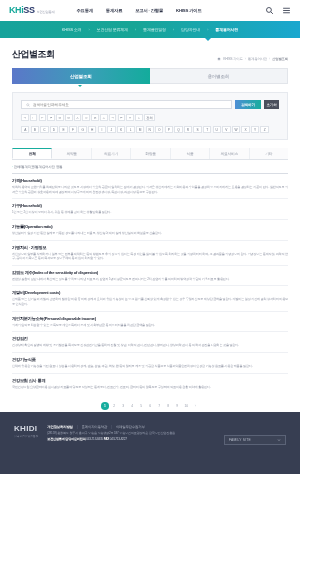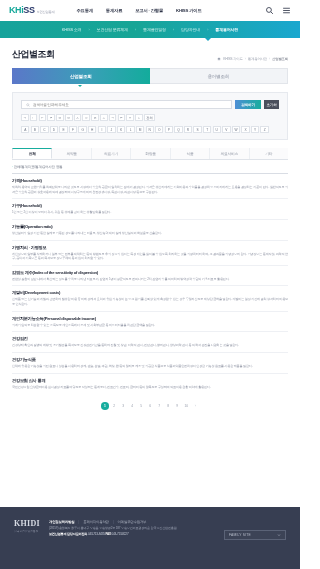--- a/index.html
+++ b/index.html
@@ -4,21 +4,21 @@
 <title>산업별조회 - KHISS</title>
 <style>
   * { box-sizing: border-box; margin: 0; padding: 0; }
   html, body {
     width: 300px; height: 569px;
     font-family: "Liberation Sans", "DejaVu Sans", sans-serif;
     background: #ffffff;
     color: #333;
     overflow: hidden;
   }
-  .page { width: 300px; height: 569px; position: relative; }
+  .page { width: 300px; height: 474px; position: relative; }
 
   
   .header {
     height: 21px; background: #fff;
     display: flex; align-items: center;
     padding: 0 9px;
     border-bottom: 0px solid #eee;
   }
   .logo { display: flex; align-items: flex-end; gap: 2px; }
   .logo-mark {
@@ -185,21 +185,21 @@
   .pg.nav { color: #b6bcc8; }
 
   
   .footer {
     position: absolute; bottom: 0; left: 0; width: 300px; height: 62px;
     background: #373e52; display: flex; align-items: flex-start;
     padding: 13px 14px 0 14px; gap: 9px;
   }
   .khidi-logo { display: flex; flex-direction: column; gap: 1px; }
   .khidi-mark {
-    font-size: 8px; font-weight: bold; color: #d6dae3; letter-spacing: 0.3px; line-height: 1; font-family: Liberation Serif, serif;
+    font-size: 8px; font-weight: bold; color: #d6dae3; letter-spacing: 0.3px; line-height: 1;
   }
   .khidi-sub { font-size: 2.6px; color: #8d93a5; letter-spacing: 0.1px; }
   .foot-body { flex: 1; display: flex; flex-direction: column; gap: 2px; }
   .foot-links { display: flex; align-items: center; gap: 4px; }
   .foot-link { font-size: 3.4px; color: #b9bfcc; letter-spacing: -0.2px; cursor: pointer; }
   .foot-link.strong { color: #fff; font-weight: bold; }
   .foot-sep { font-size: 3px; color: #6b7186; }
   .foot-addr { font-size: 3.1px; color: #9aa1b2; letter-spacing: -0.2px; line-height: 1.45; }
   .foot-tel { font-size: 3.1px; color: #c4cad6; letter-spacing: -0.2px; }
   .foot-tel b { color: #fff; }

